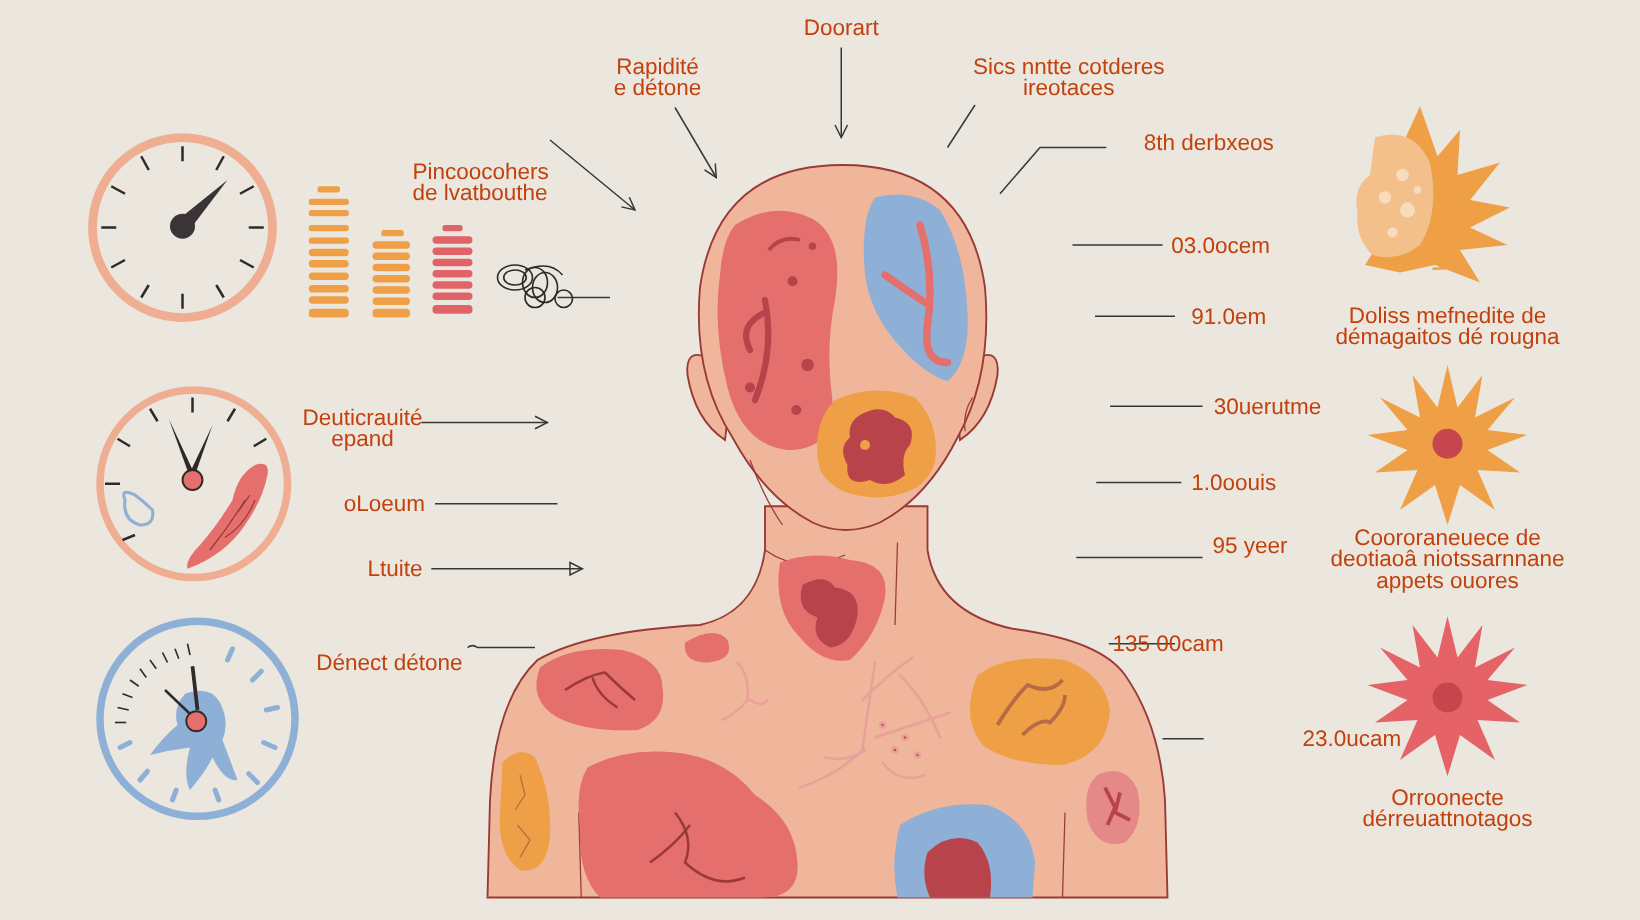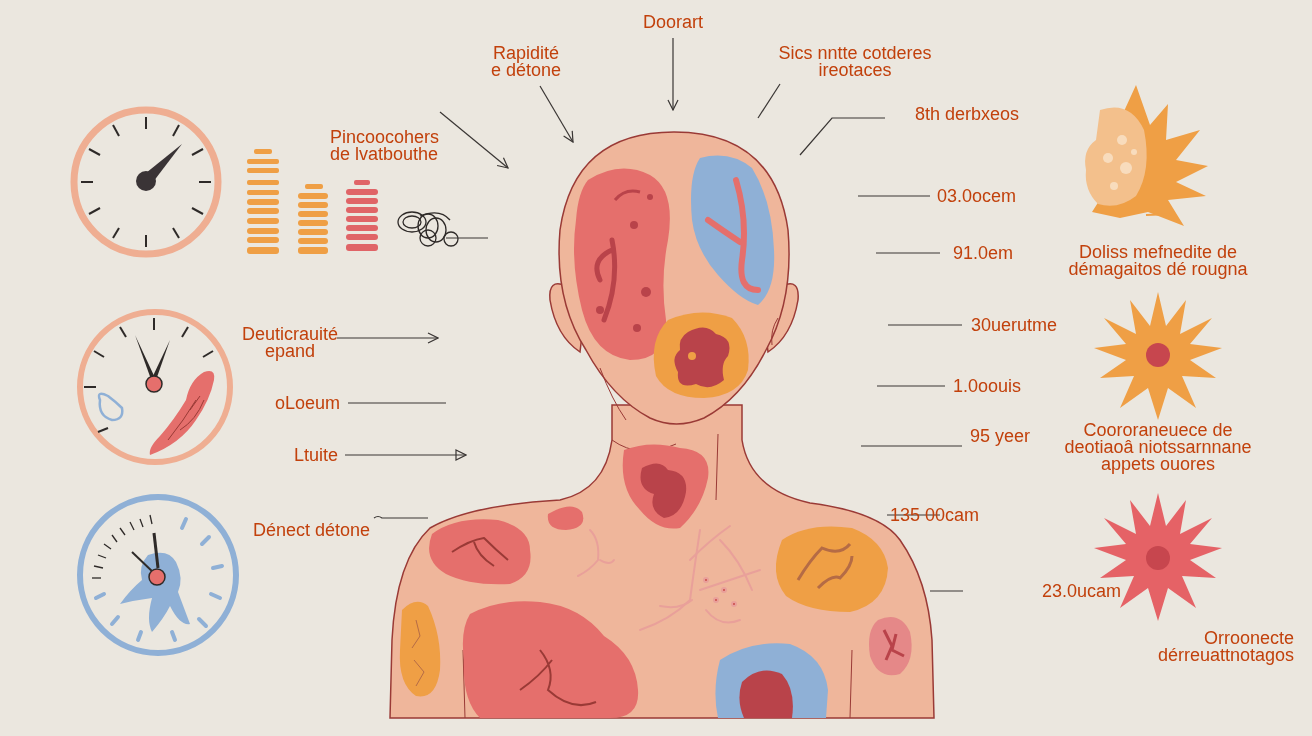--- a/index.html
+++ b/index.html
@@ -295,16 +295,16 @@
 
 <div class="lbl c" style="left:1058px; top:244px; width:200px;">
   <span>Doliss mefnedite de</span>
   <span>démagaitos dé rougna</span>
 </div>
 <div class="lbl c" style="left:1058px; top:422px; width:200px;">
   <span>Coororaneuece de</span>
   <span>deotiaoâ niotssarnnane</span>
   <span>appets ouores</span>
 </div>
-<div class="lbl c" style="left:1094px; top:630px; width:200px;text-align:right;">
+<div class="lbl c" style="left:1058px; top:630px; width:200px;">
   <span>Orroonecte</span>
   <span>dérreuattnotagos</span>
 </div>
 
 </body></html>

